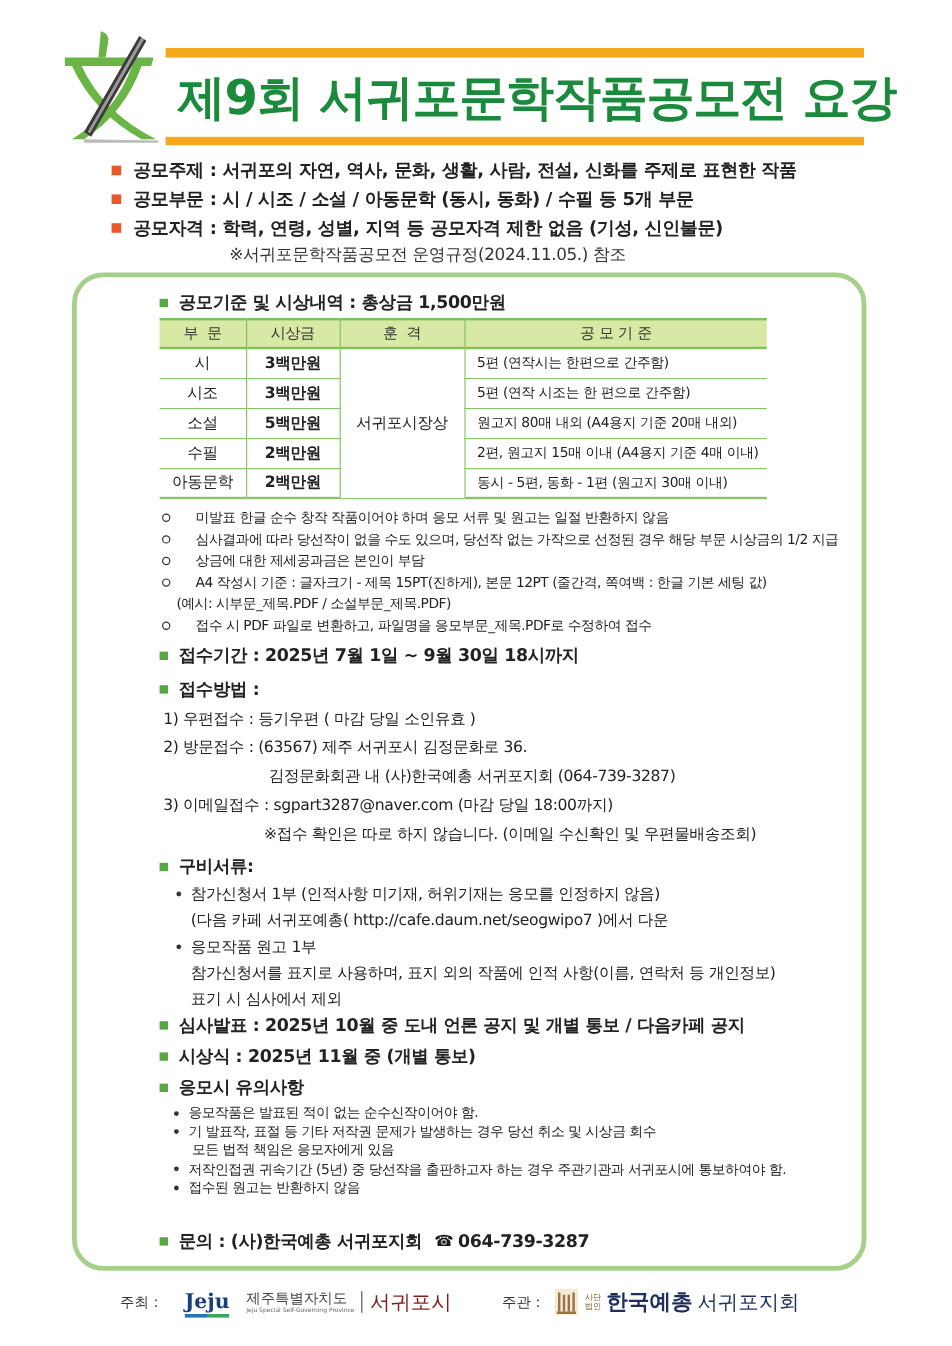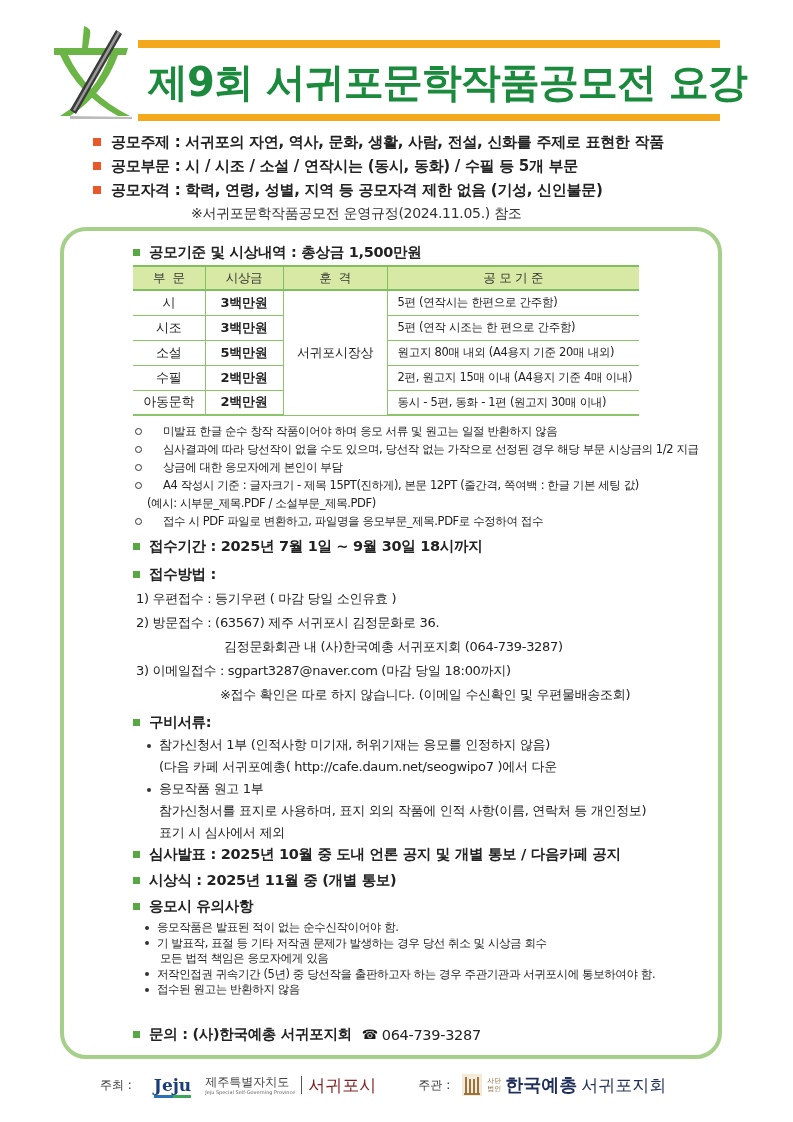--- a/index.html
+++ b/index.html
@@ -86,21 +86,21 @@
   <div class="intro-row">
     <span class="sq-orange"></span>
     <span>공모주제</span>
     <span style="white-space:pre"> : </span>
     <span>서귀포의 자연, 역사, 문화, 생활, 사람, 전설, 신화를 주제로 표현한 작품</span>
   </div>
   <div class="intro-row">
     <span class="sq-orange"></span>
     <span>공모부문</span>
     <span style="white-space:pre"> : </span>
-    <span>시 / 시조 / 소설 / 연작시는 (동시, 동화) / 수필 등 5개 부문</span>
+    <span>시 / 시조 / 소설 / 아동문학 (동시, 동화) / 수필 등 5개 부문</span>
   </div>
   <div class="intro-row">
     <span class="sq-orange"></span>
     <span>공모자격</span>
     <span style="white-space:pre"> : </span>
     <span>학력, 연령, 성별, 지역 등 공모자격 제한 없음 (기성, 신인불문)</span>
   </div>
   <div class="intro-note">※서귀포문학작품공모전 운영규정(2024.11.05.) 참조</div>
 </div>
 
@@ -160,21 +160,21 @@
   <div class="note">
       <span class="ring"></span>
       <span>미발표 한글 순수 창작 작품이어야 하며 응모 서류 및 원고는 일절 반환하지 않음</span>
     </div>
   <div class="note">
       <span class="ring"></span>
       <span>심사결과에 따라 당선작이 없을 수도 있으며, 당선작 없는 가작으로 선정된 경우 해당 부문 시상금의 1/2 지급</span>
     </div>
   <div class="note">
       <span class="ring"></span>
-      <span>상금에 대한 응모자에게 본인이 부담</span>
+      <span>상금에 대한 제세공과금은 본인이 부담</span>
     </div>
   <div class="note">
       <span class="ring"></span>
       <span>A4 작성시 기준 : 글자크기 - 제목 15PT(진하게), 본문 12PT (줄간격, 쪽여백 : 한글 기본 세팅 값)</span>
     </div>
   <div class="note note-cont">(예시: 시부문_제목.PDF / 소설부문_제목.PDF)</div>
   <div class="note">
       <span class="ring"></span>
       <span>접수 시 PDF 파일로 변환하고, 파일명을 응모부문_제목.PDF로 수정하여 접수</span>
     </div>
@@ -224,21 +224,21 @@
   <div><span class="dot"></span><span>기 발표작, 표절 등 기타 저작권 문제가 발생하는 경우 당선 취소 및 시상금 회수</span></div>
   <div style="padding-left:15px">모든 법적 책임은 응모자에게 있음</div>
   <div><span class="dot"></span><span>저작인접권 귀속기간 (5년) 중 당선작을 출판하고자 하는 경우 주관기관과 서귀포시에 통보하여야 함.</span></div>
   <div><span class="dot"></span><span>접수된 원고는 반환하지 않음</span></div>
 </div>
 
 <div class="sec" style="top:1025px;">
   <span class="sq-green"></span>
   <span class="sec-normal" style="font-weight:bold">문의 : (사)한국예총 서귀포지회</span>
   <span style="margin:0 4px 0 10px; font-size:13px;">☎</span>
-  <span class="sec-normal" style="font-weight:normal">064-739-3287</span>
+  <span class="sec-normal" style="font-weight:bold">064-739-3287</span>
 </div>
 
 <div class="footer">
   <span>주최 :</span>
   <span class="jeju-logo">Jeju</span>
   <span class="jeju-text">
     <span class="ko">제주특별자치도</span>
     <span class="en">Jeju Special Self-Governing Province</span>
   </span>
   <span class="vsep"></span>

